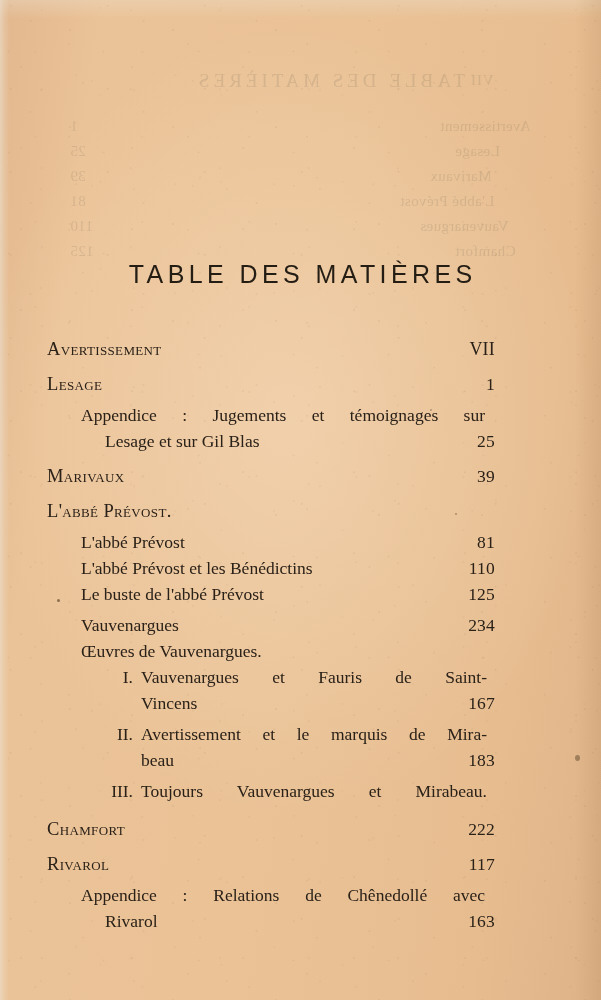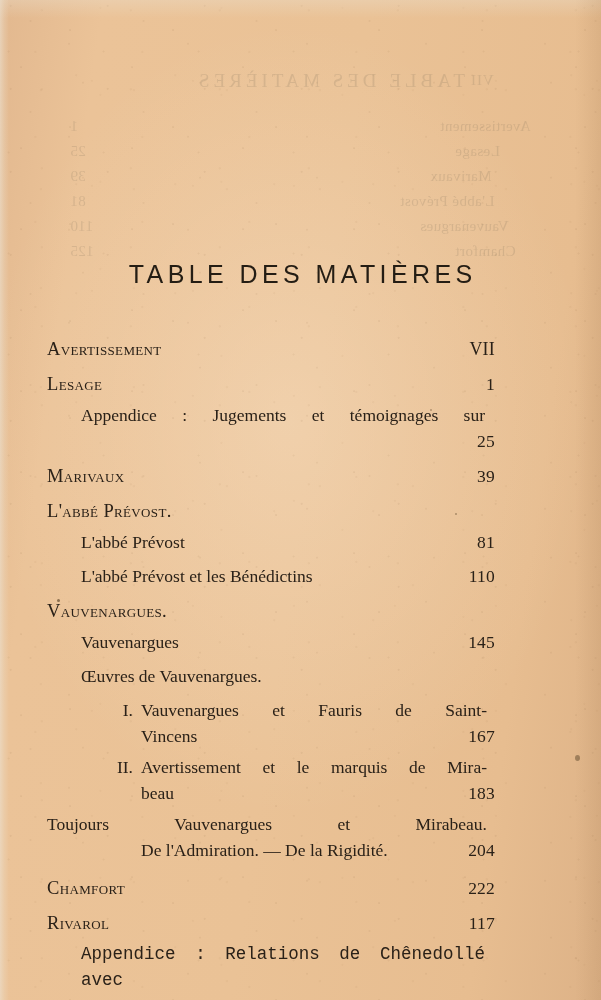--- a/index.html
+++ b/index.html
@@ -106,21 +106,21 @@
     top: 336px;
     width: 448px;
   }
 
   .entry {
     position: relative;
     font-size: 17.5px;
     line-height: 26px;
     white-space: nowrap;
   }
-  .entry + .entry { margin-top: 8px; }
+  .entry + .entry { margin-top: 0; }
 
   .entry.gap-lg { margin-top: 12px; }
   .entry.gap-md { margin-top: 9px; }
   .entry.gap-sm { margin-top: 5px; }
 
   
   .entry.level-0 .label {
     font-variant: small-caps;
     font-size: 18.5px;
     letter-spacing: .35px;
@@ -244,20 +244,21 @@
           <span class="label">Lesage</span>
           <span class="leader"></span>
           <span class="pageno">1</span>
         </div>
       </div>
       <div class="entry level-1 gap-sm">
         <div class="row">
           <span class="label justified" style="flex: 1 1 auto;">Appendice : Jugements et témoignages sur</span>
         </div>
         <div class="row cont">
+          <span class="label">Lesage et sur Gil Blas</span>
           <span class="leader"></span>
           <span class="pageno">25</span>
         </div>
       </div>
       <div class="entry level-0 gap-md">
         <div class="row">
           <span class="label">Marivaux</span>
           <span class="leader"></span>
           <span class="pageno">39</span>
         </div>
@@ -272,28 +273,32 @@
           <span class="pageno">81</span>
         </div>
       </div>
       <div class="entry level-1">
         <div class="row">
           <span class="label">L'abbé Prévost et les Bénédictins</span>
           <span class="leader"></span>
           <span class="pageno">110</span>
         </div>
       </div>
-      <div class="entry level-0 gap-md plain">
-        <div class="row"><span class="label">Vauvenargues.</span><span style="flex: 1 1 auto;"></span></div>
+      <div class="entry level-1">
+        <div class="row">
+          <span class="label">Le buste de l'abbé Prévost</span>
+          <span class="leader"></span>
+          <span class="pageno">125</span>
+        </div>
       </div>
       <div class="entry level-1 gap-sm">
         <div class="row">
           <span class="label">Vauvenargues</span>
           <span class="leader"></span>
-          <span class="pageno">145</span>
+          <span class="pageno">234</span>
         </div>
       </div>
       <div class="entry level-1 plain">
         <div class="row"><span class="label">Œuvres de Vauvenargues.</span><span style="flex: 1 1 auto;"></span></div>
       </div>
       <div class="entry level-2 numbered">
         <div class="row">
           <span class="num">I.</span>
           <span class="just">Vauvenargues et Fauris de Saint-</span>
         </div>
@@ -309,45 +314,41 @@
           <span class="just">Avertissement et le marquis de Mira-</span>
         </div>
         <div class="row cont">
           <span class="label">beau</span>
           <span class="leader"></span>
           <span class="pageno">183</span>
         </div>
       </div>
       <div class="entry level-2 gap-sm numbered">
         <div class="row">
+          <span class="num">III.</span>
           <span class="just">Toujours Vauvenargues et Mirabeau.</span>
         </div>
-        <div class="row cont">
-          <span class="label">De l'Admiration. — De la Rigidité.</span>
-          <span style="flex: 1 1 auto;"></span>
-          <span class="pageno">204</span>
-        </div>
       </div>
       <div class="entry level-0 gap-lg">
         <div class="row">
           <span class="label">Chamfort</span>
           <span class="leader"></span>
           <span class="pageno">222</span>
         </div>
       </div>
       <div class="entry level-0 gap-md">
         <div class="row">
           <span class="label">Rivarol</span>
           <span class="leader"></span>
           <span class="pageno">117</span>
         </div>
       </div>
       <div class="entry level-1 gap-sm">
         <div class="row">
-          <span class="label justified" style="flex: 1 1 auto; font-family: Liberation Mono, monospace;">Appendice : Relations de Chênedollé avec</span>
+          <span class="label justified" style="flex: 1 1 auto;">Appendice : Relations de Chênedollé avec</span>
         </div>
         <div class="row cont">
           <span class="label">Rivarol</span>
           <span class="leader"></span>
           <span class="pageno">163</span>
         </div>
       </div>
     </div>
 
   <div class="speck" style="left:57px; top:599px; width:3px; height:3px; opacity:.75;"></div>

